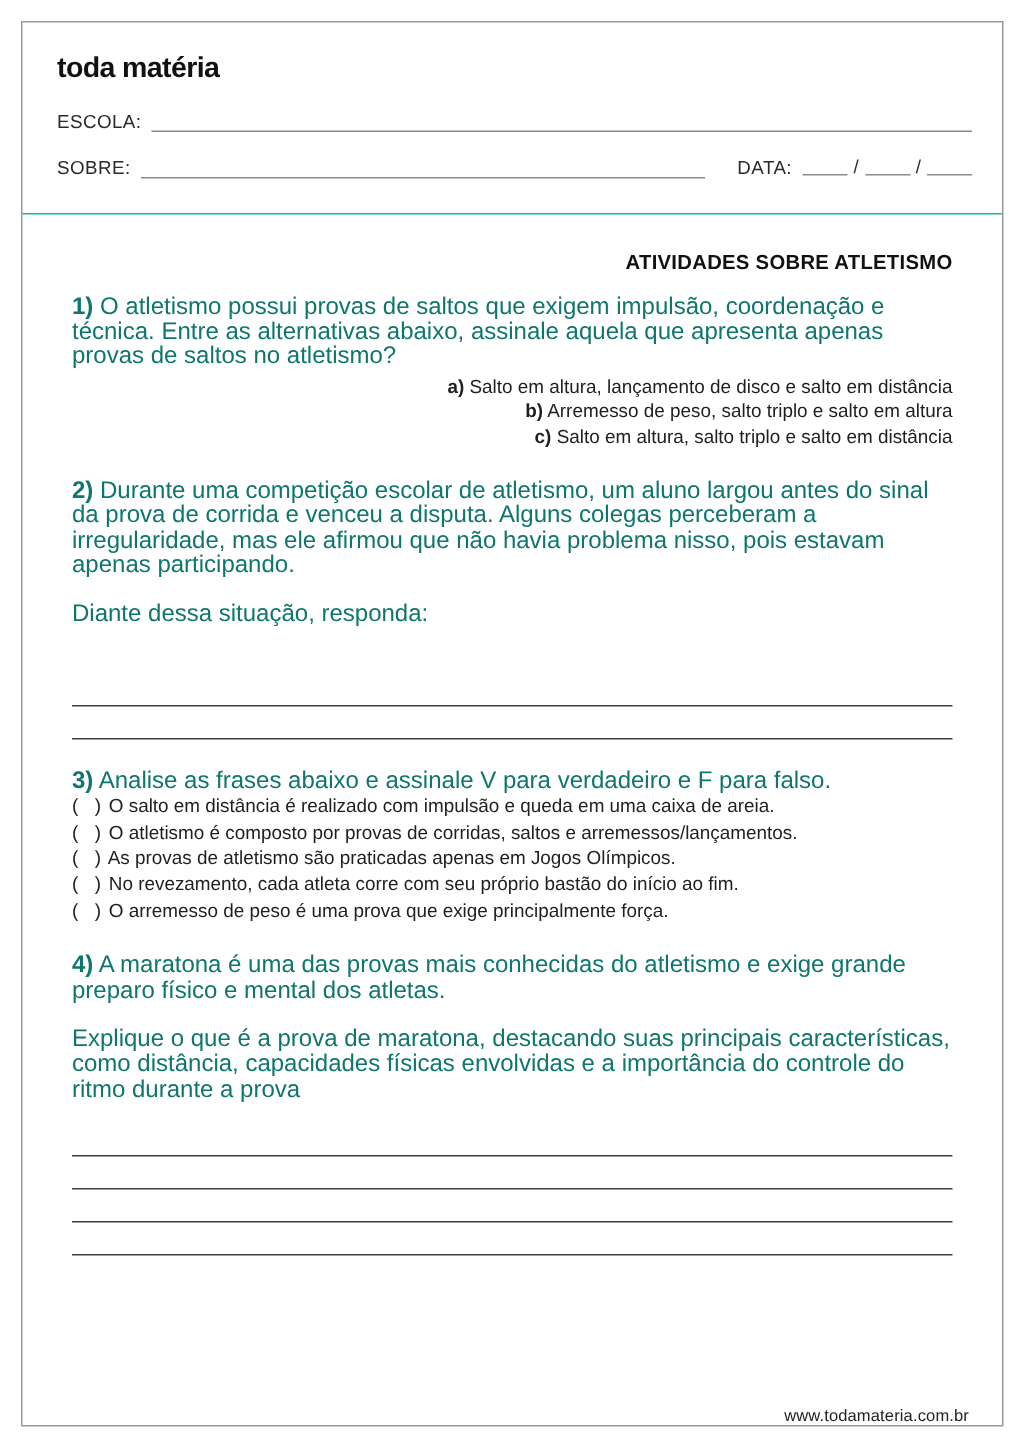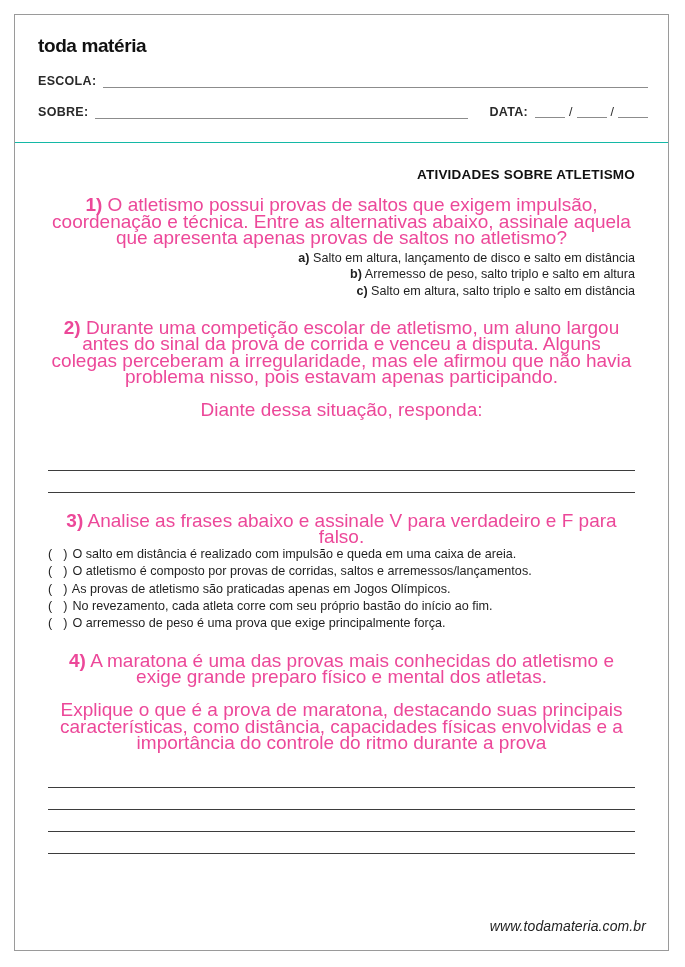--- a/index.html
+++ b/index.html
@@ -48,32 +48,31 @@
     margin-top: 17px;
     padding-left: 3px;
   }
   .field-label {
     font-size: 12.5px;
     color: #2a2a2a;
     letter-spacing: 0.3px;
     white-space: nowrap;
     padding-right: 7px;
     line-height: 14px;
-    font-weight: bold;
   }
   .rule {
     flex: 1;
     border-bottom: 1px solid #8c8c8c;
     height: 11px;
   }
 
   .field-row.nome .rule.nome-rule { flex: 1; }
   .data-group {
     display: flex;
-    align-items: center;
+    align-items: flex-start;
     margin-left: 22px;
     white-space: nowrap;
   }
   .data-blank {
     display: inline-block;
     width: 30px;
     border-bottom: 1px solid #8c8c8c;
     height: 11px;
   }
   .slash {
@@ -90,25 +89,25 @@
   .doc-title {
     text-align: right;
     font-size: 13.5px;
     font-weight: bold;
     letter-spacing: 0.2px;
     margin: 0 0 15px 0;
     color: #111;
   }
 
   p.q {
-    font-size: 19px;
+    font-size: 16px;
     line-height: 16.6px;
     margin: 0;
-    color: #ec4899;
-    text-align: center;
+    color: #0f766e;
+    text-align: left;
   }
   .qnum { font-weight: bold; }
 
   .alts {
     margin: 3px 0 0 0;
     text-align: right;
   }
   .alt {
     font-size: 12.6px;
     line-height: 16.6px;
@@ -133,25 +132,24 @@
   }
   .tf-box {
     display: inline-block;
     width: 21px;
   }
   .tf-box .paren-open { margin-right: 11px; }
 
   .footer {
     position: absolute;
     right: 22px;
-    bottom: 16px;
-    font-size: 14px;
+    bottom: 0;
+    font-size: 11px;
     color: #222;
     letter-spacing: 0.1px;
-    font-style: italic;
   }
 </style>
 </head>
 <body>
 
 <div class="page">
 
   <div class="header">
     <div class="logo">toda matéria</div>
 

